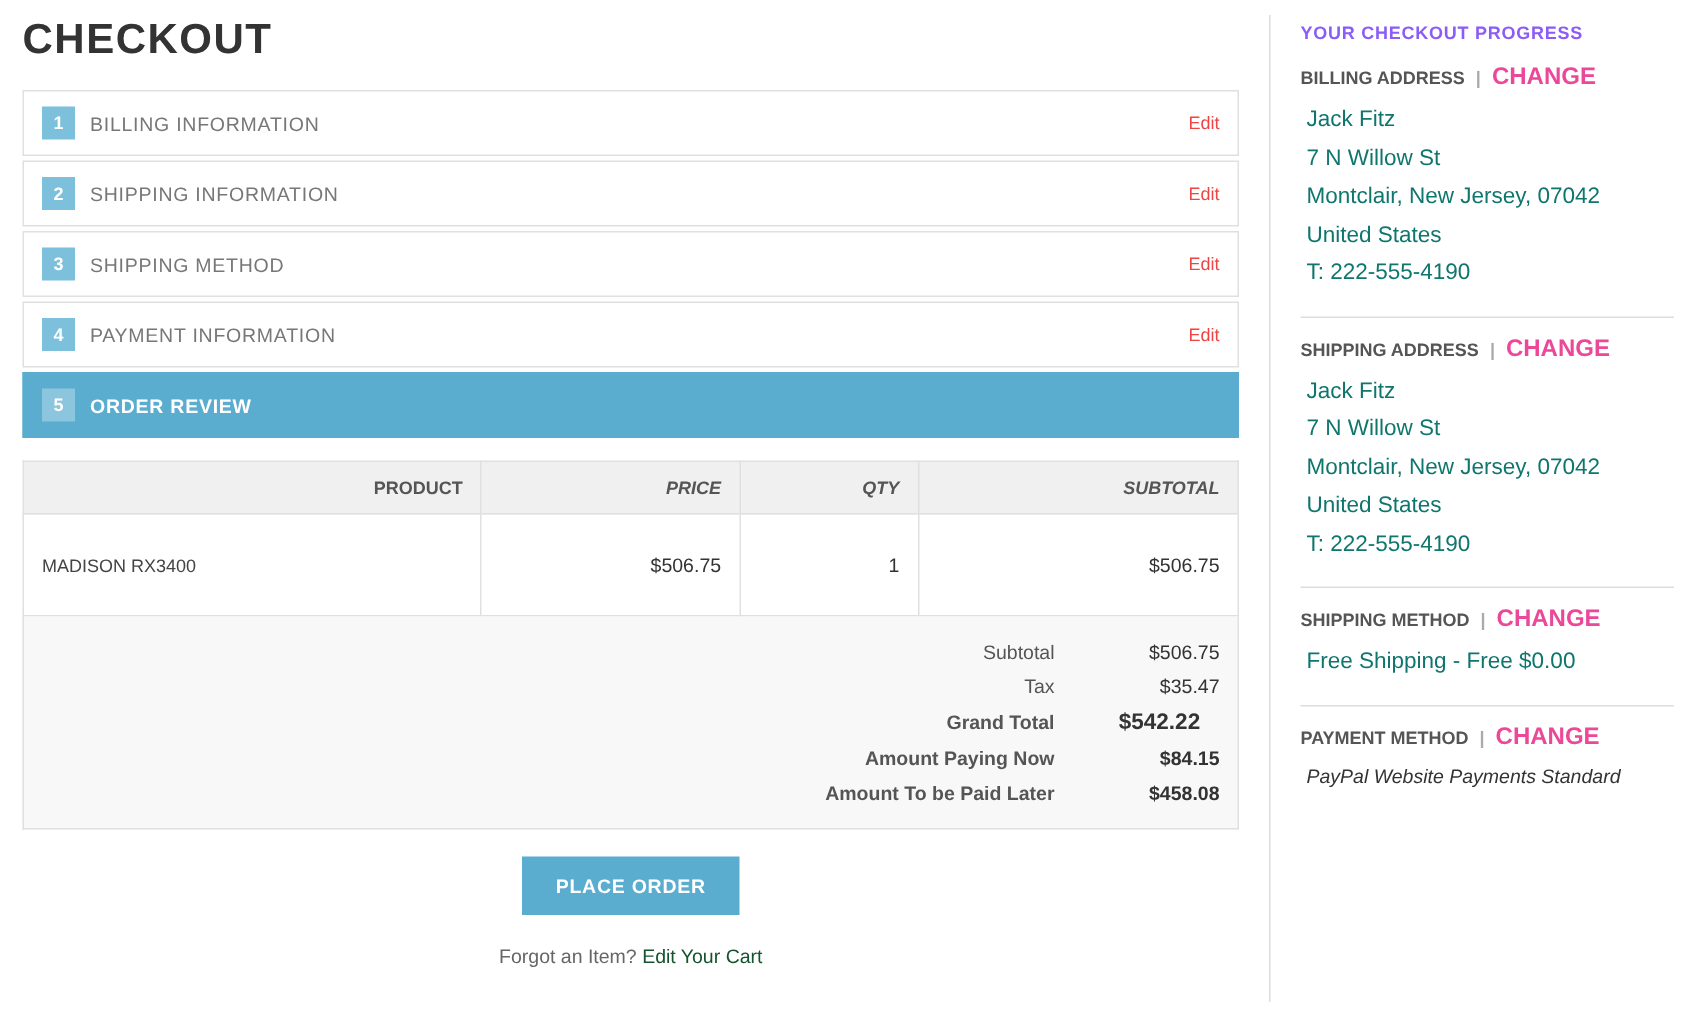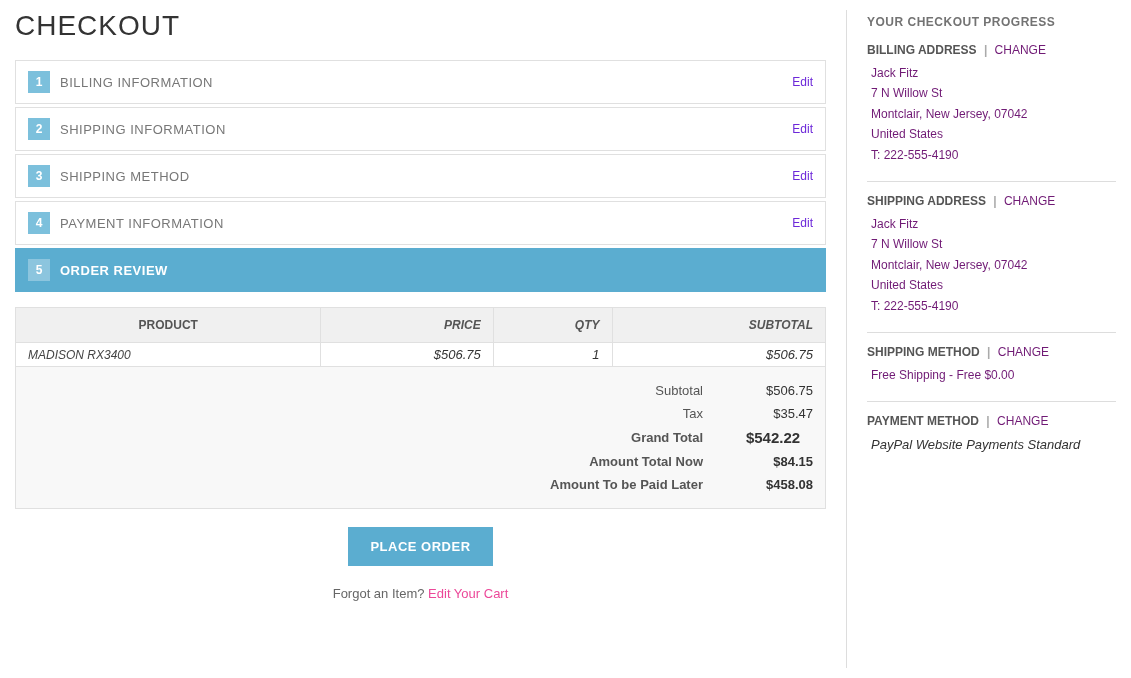--- a/index.html
+++ b/index.html
@@ -20,21 +20,21 @@
       padding-right: 20px;
     }
     .sidebar {
       width: 270px;
       border-left: 1px solid #ddd;
       padding-left: 20px;
       padding-top: 5px;
     }
     h1.checkout-title {
       font-size: 28px;
-      font-weight: normal;
+      font-weight: bold;
       color: #333;
       margin-bottom: 18px;
       letter-spacing: 1px;
     }
     
     .step-list {
       list-style: none;
       margin-bottom: 15px;
     }
     .step-item {
@@ -71,52 +71,51 @@
       color: #777;
       letter-spacing: 0.5px;
       text-transform: uppercase;
     }
     .step-item.active .step-label {
       color: #fff;
       font-weight: bold;
     }
     .step-edit {
       font-size: 12px;
-      color: #6d28d9;
+      color: #ef4444;
       text-decoration: none;
       cursor: pointer;
     }
     
     .order-table {
       width: 100%;
       border-collapse: collapse;
       margin-top: 5px;
     }
     .order-table thead tr {
       background: #f0f0f0;
     }
     .order-table th {
       padding: 10px 12px;
-      text-align: center;
+      text-align: right;
       font-size: 12px;
       font-weight: bold;
       color: #555;
       text-transform: uppercase;
       border: 1px solid #e0e0e0;
     }
     .order-table th.right {
       text-align: right;
       font-style: italic;
     }
     .order-table td {
-      padding: 4px 12px;
+      padding: 26px 12px;
       border: 1px solid #e0e0e0;
       font-size: 13px;
       color: #333;
-      font-style: italic;
     }
     .order-table td.right {
       text-align: right;
     }
     .order-table .product-name {
       font-size: 12px;
       color: #444;
       text-transform: uppercase;
     }
     
@@ -170,56 +169,56 @@
       font-weight: bold;
       text-transform: uppercase;
       cursor: pointer;
       letter-spacing: 0.5px;
     }
     .forgot-text {
       font-size: 13px;
       color: #666;
     }
     .edit-cart-link {
+      color: #14532d;
+      text-decoration: none;
+      cursor: pointer;
+    }
+    
+    .sidebar-title {
+      font-size: 12px;
+      font-weight: bold;
+      color: #8b5cf6;
+      letter-spacing: 0.5px;
+      margin-bottom: 14px;
+    }
+    .progress-section {
+      margin-bottom: 16px;
+    }
+    .progress-section-title {
+      font-size: 12px;
+      font-weight: bold;
+      color: #555;
+      text-transform: uppercase;
+      margin-bottom: 6px;
+    }
+    .progress-change-link {
       color: #ec4899;
       text-decoration: none;
-      cursor: pointer;
-    }
-    
-    .sidebar-title {
-      font-size: 12px;
-      font-weight: bold;
-      color: #737373;
-      letter-spacing: 0.5px;
-      margin-bottom: 14px;
-    }
-    .progress-section {
-      margin-bottom: 16px;
-    }
-    .progress-section-title {
-      font-size: 12px;
-      font-weight: bold;
-      color: #555;
-      text-transform: uppercase;
-      margin-bottom: 6px;
-    }
-    .progress-change-link {
-      color: #701a75;
-      text-decoration: none;
-      font-weight: normal;
-      font-size: 12px;
+      font-weight: bold;
+      font-size: 16px;
       cursor: pointer;
     }
     .pipe {
       color: #aaa;
       margin: 0 4px;
     }
     .progress-detail {
-      font-size: 12px;
-      color: #701a75;
+      font-size: 15px;
+      color: #0f766e;
       line-height: 1.7;
       padding-left: 4px;
     }
     .progress-detail.bold-italic {
       font-weight: normal;
       font-style: italic;
       font-size: 13px;
       color: #333;
       padding-left: 4px;
     }
@@ -294,21 +293,21 @@
         </div>
         <div class="totals-row">
           <span class="totals-label">Tax</span>
           <span class="totals-value">$35.47</span>
         </div>
         <div class="totals-row bold grand">
           <span class="totals-label">Grand Total</span>
           <span class="totals-value">$542.22</span>
         </div>
         <div class="totals-row bold">
-          <span class="totals-label">Amount Total Now</span>
+          <span class="totals-label">Amount Paying Now</span>
           <span class="totals-value">$84.15</span>
         </div>
         <div class="totals-row bold">
           <span class="totals-label">Amount To be Paid Later</span>
           <span class="totals-value">$458.08</span>
         </div>
       </div>
 
     <div class="checkout-actions">
       <button class="place-order-btn">PLACE ORDER</button>

